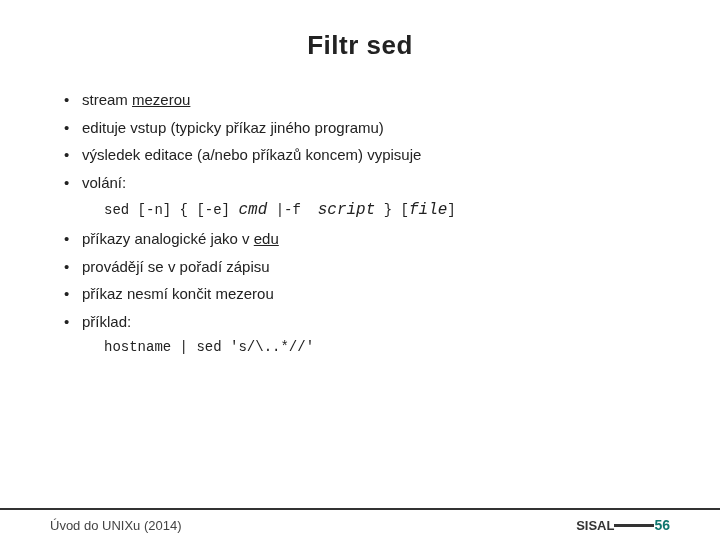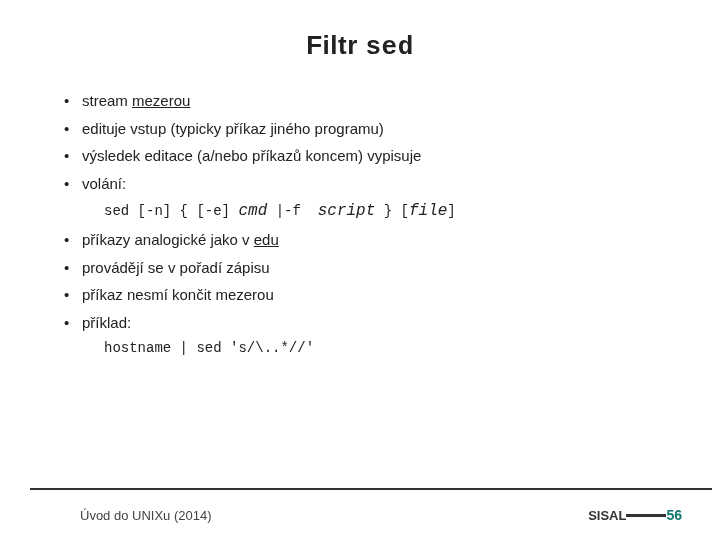--- a/index.html
+++ b/index.html
@@ -19,21 +19,21 @@
       padding: 30px 50px 0 50px;
     }
     .title {
       text-align: center;
       font-size: 26px;
       font-weight: bold;
       margin-bottom: 28px;
       letter-spacing: 0.5px;
     }
     .title .mono {
-      font-family: Liberation Mono, monospace;
+      font-family: Liberation Sans, sans-serif;
       font-weight: bold;
     }
     .content {
       padding-left: 10px;
     }
     ul {
       list-style: none;
       padding: 0;
     }
     ul li {
@@ -67,36 +67,36 @@
     .hostname-line {
       font-family: 'Courier New', Courier, monospace;
       font-size: 14px;
       margin: 4px 0 6px 22px;
       display: block;
     }
     .footer {
       position: absolute;
       bottom: 0;
       left: 0;
-      right: 8px;
-      height: 52px;
+      right: 0;
+      height: 32px;
       display: flex;
       align-items: center;
       border-top: 2px solid #333;
-      margin-left: 30px;
     }
     .footer-left {
       flex: 1;
       padding-left: 50px;
       font-size: 13px;
       color: #444;
     }
     .footer-right {
       display: flex;
       align-items: center;
+      padding-right: 20px;
     }
     .sisal-label {
       font-size: 13px;
       font-weight: bold;
       color: #333;
     }
     .sisal-bar {
       width: 40px;
       height: 3px;
       background: #333;

